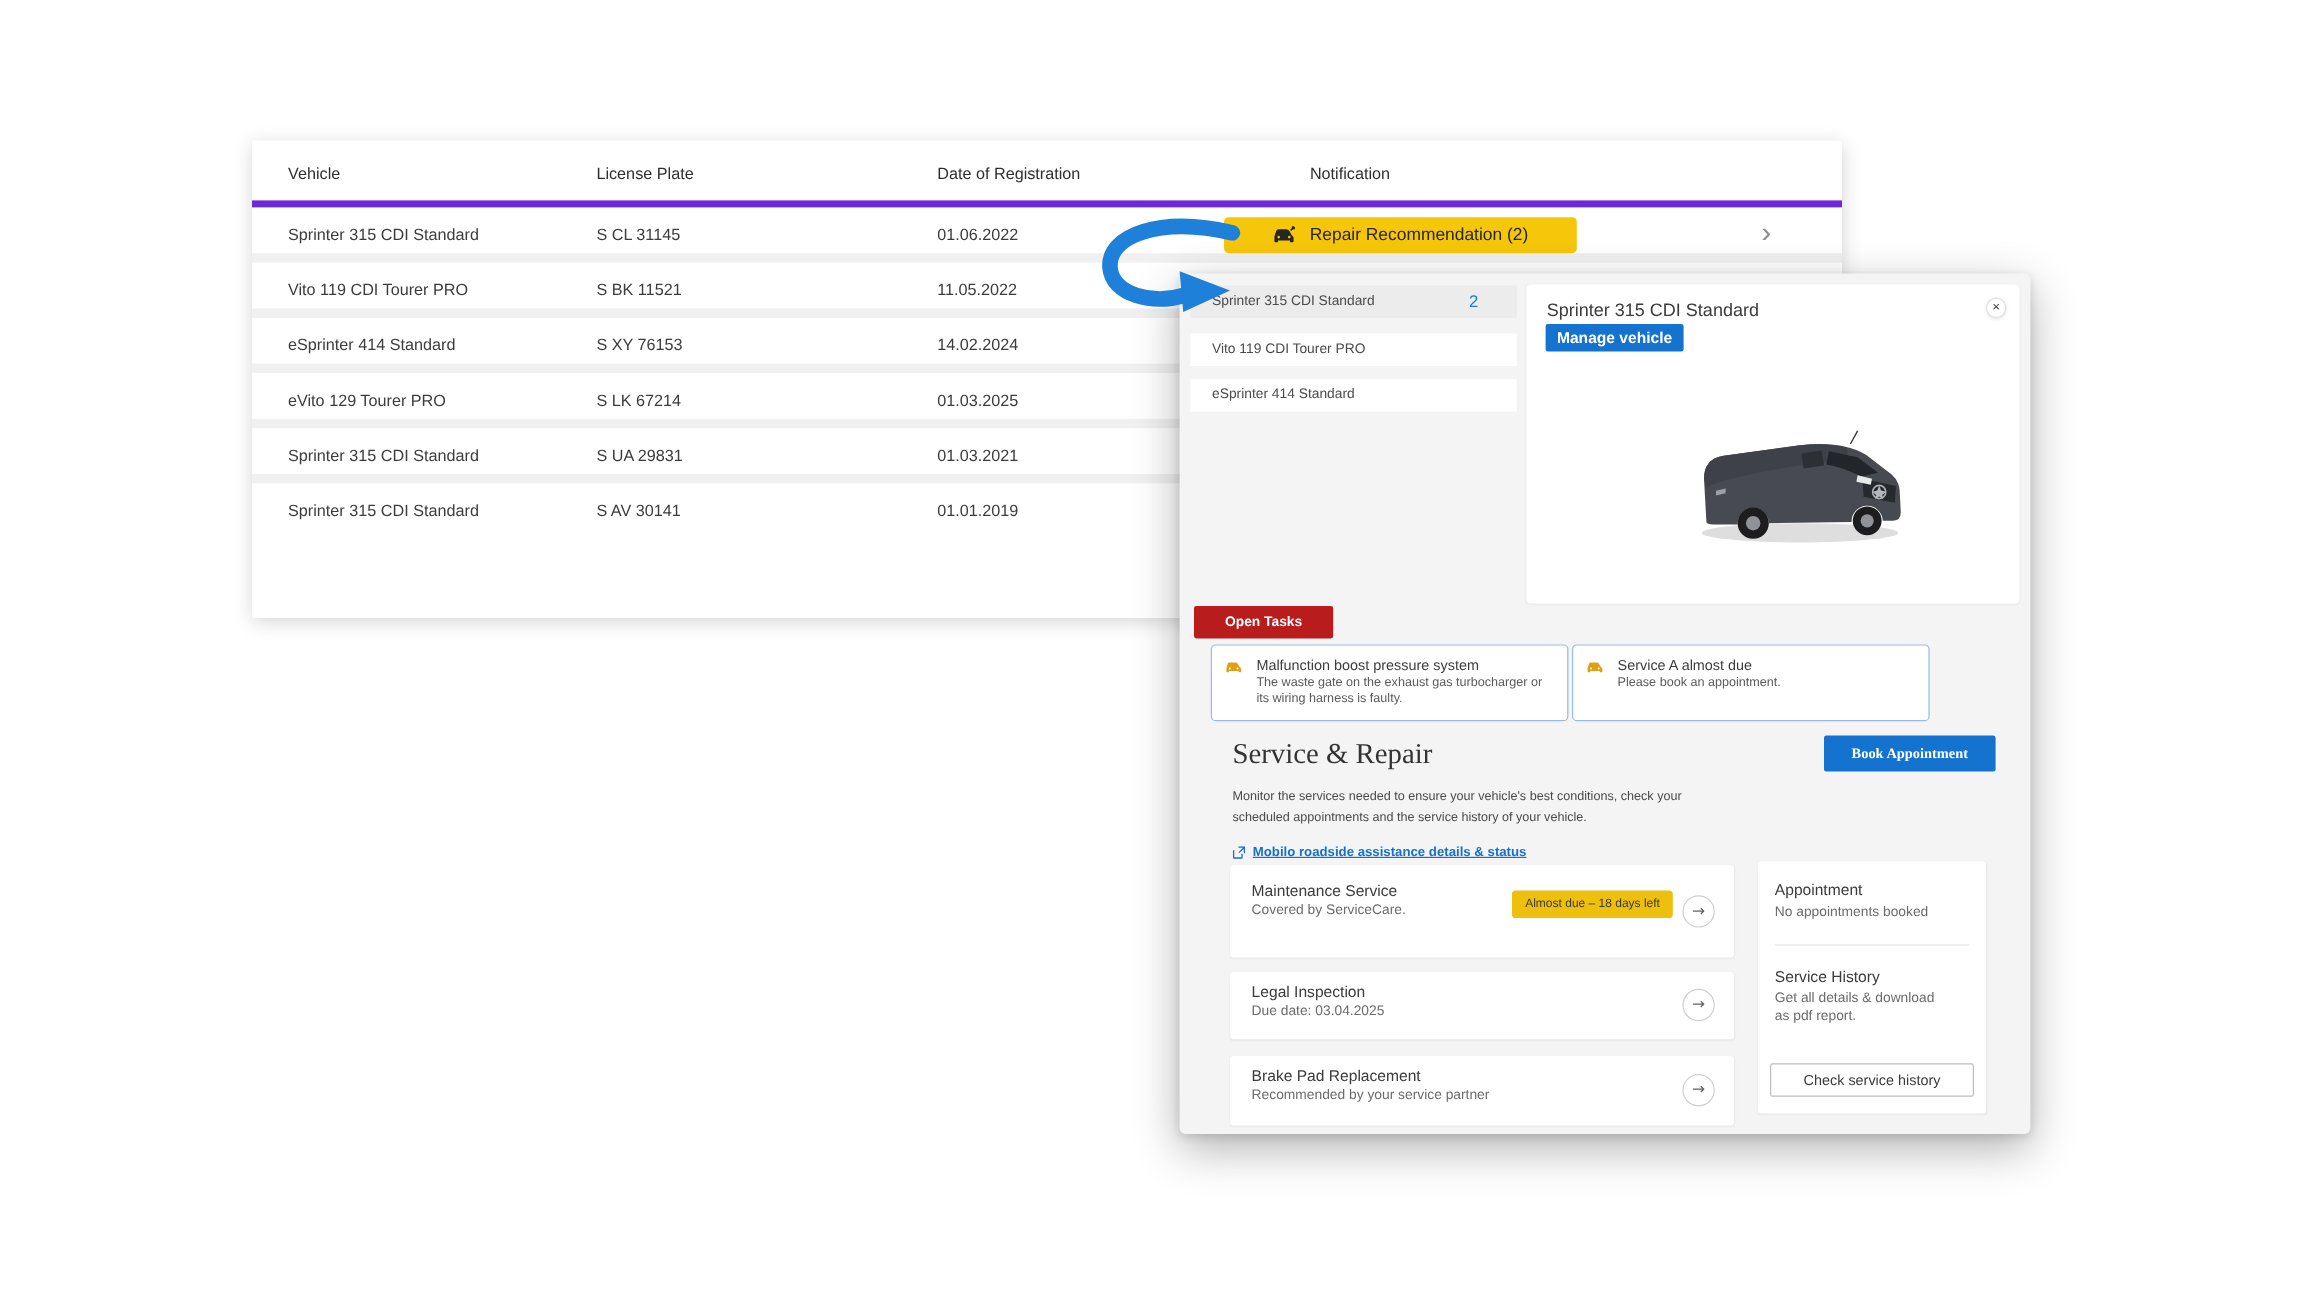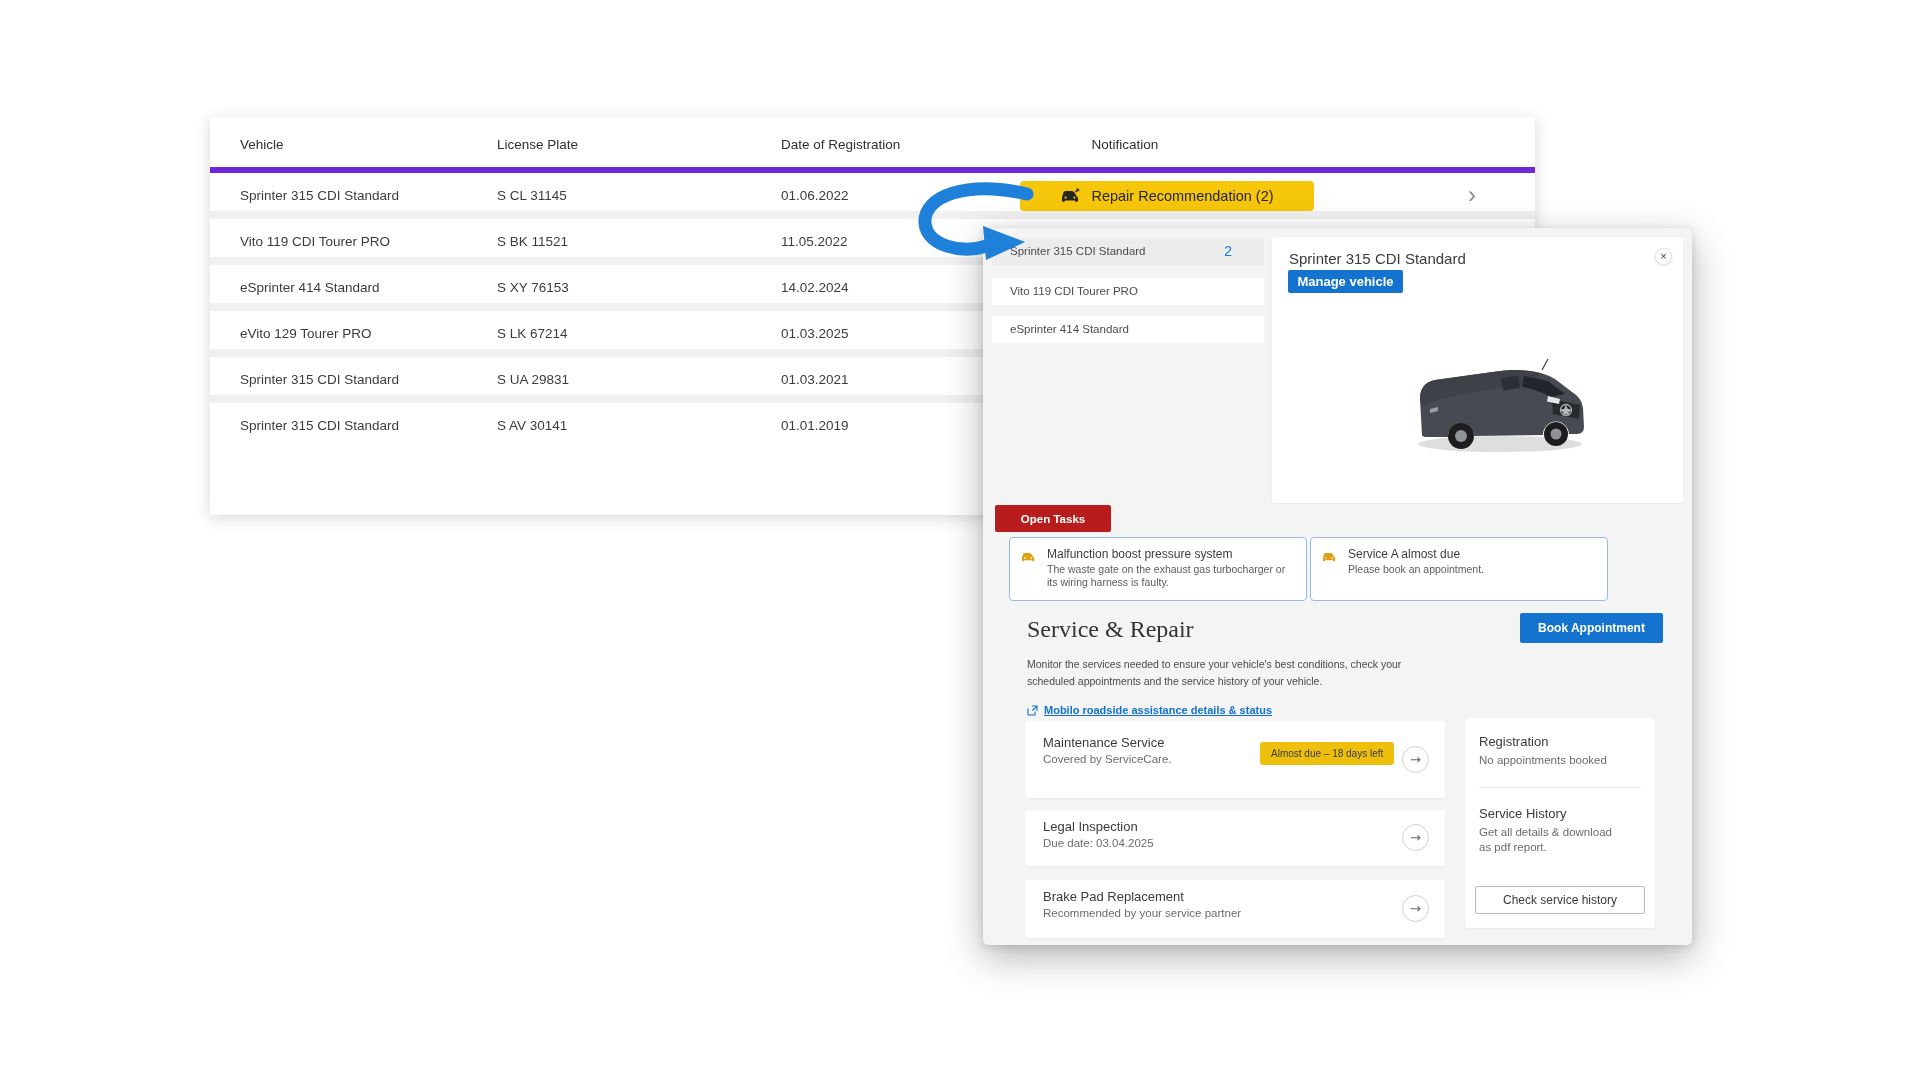--- a/index.html
+++ b/index.html
@@ -56,21 +56,21 @@
     border:1px solid #96bce4; border-radius:4px; cursor:pointer; }
   .tc1 { left:26px; } .tc2 { left:327px; }
   .task-icon { position:absolute; left:11px; top:11px; }
   .task-title { position:absolute; left:37px; top:9px; font-size:12px; font-weight:500; color:#3d3d3d; }
   .task-body { position:absolute; left:37px; top:25px; width:244px; font-size:10.5px; color:#5b5b5b; line-height:13px; }
 
   .sr-title { position:absolute; left:44px; top:388px; font-family:"Liberation Serif", serif;
     font-size:24px; color:#333; }
   .book-btn { position:absolute; left:537px; top:385px; width:143px; height:30px; background:#1573d0;
     border:none; border-radius:2px; color:#fff; font-size:12px; font-weight:bold;
-    font-family:Liberation Sans, sans-serif; cursor:pointer; }
+    font-family:Liberation Serif, serif; cursor:pointer; }
   .sr-desc { position:absolute; left:44px; top:428px; width:416px; font-size:10.5px; color:#4a4a4a; line-height:16.5px; }
   .mobilo-link { position:absolute; left:44px; top:476px; display:flex; align-items:center; gap:6px;
     font-size:11px; font-weight:bold; color:#1270ce; text-decoration:underline; cursor:pointer; }
 
   .svc-card { position:absolute; left:42px; width:420px; background:#fff; border-radius:3px;
     box-shadow:0 1px 2px rgba(0,0,0,0.05); cursor:pointer; }
   .svc-a { top:493px; height:77px; } .svc-b { top:582px; height:56px; } .svc-c { top:652px; height:58px; }
   .svc-title { position:absolute; left:18px; font-size:13px; color:#3b3b3b; }
   .svc-sub { position:absolute; left:18px; font-size:11.5px; color:#6b6b6b; }
   .svc-a .svc-title { top:14px; } .svc-a .svc-sub { top:32px; }
@@ -236,21 +236,21 @@
       <div class="svc-sub">Due date: 03.04.2025</div>
       <button class="arrow-circle">→</button>
     </div>
     <div class="svc-card svc-c">
       <div class="svc-title">Brake Pad Replacement</div>
       <div class="svc-sub">Recommended by your service partner</div>
       <button class="arrow-circle">→</button>
     </div>
 
     <div class="info-card">
-      <div class="info-title">Registration</div>
+      <div class="info-title">Appointment</div>
       <div class="info-sub">No appointments booked</div>
       <div class="info-div"></div>
       <div class="info-title">Service History</div>
       <div class="info-sub">Get all details &amp; download as pdf report.</div>
       <button class="history-btn">Check service history</button>
     </div>
   </div>
 
   <div class="swoosh">
     <svg width="135" height="95" viewBox="0 0 135 95">

